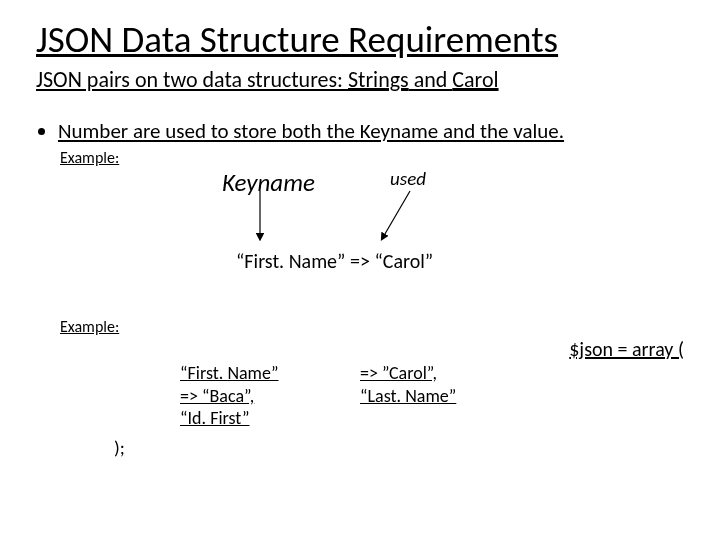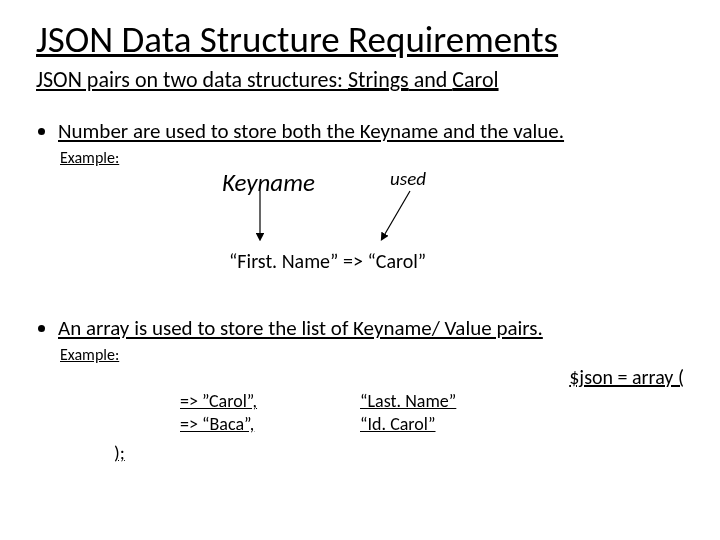--- a/index.html
+++ b/index.html
@@ -75,21 +75,21 @@
   svg.arrows {
     position: absolute;
     left: 0;
     top: 0;
     width: 500px;
     height: 120px;
     pointer-events: none;
   }
   .kv-line {
     position: absolute;
-    left: 169px;
+    left: 176px;
     top: 82px;
     font-size: 20px;
     white-space: nowrap;
   }
 
   .spacer { height: 28px; }
 
   
   .array-block {
     margin-left: 24px;
@@ -140,28 +140,26 @@
         </marker>
       </defs>
       <line x1="200" y1="24" x2="200" y2="72" stroke="#000" stroke-width="1.2" marker-end="url(#arrowhead)"></line>
       <line x1="350" y1="24" x2="322" y2="72" stroke="#000" stroke-width="1.2" marker-end="url(#arrowhead)"></line>
     </svg>
     <div class="kv-line">“First. Name” =&gt; “Carol”</div>
   </div>
 
   <div class="spacer"></div>
 
-  <ul class="body">
-    <li>An array is used to store the list of Keyname/ Value pairs.</li>
-  </ul>
   <div class="array-block">
     <div class="example-label" style="margin-left:0">Example:</div>
     <div class="array-indent">$json = array (</div>
     <div class="pairs">
+      <div>“First. Name”</div>
       <div>=&gt; ”Carol”,</div>
+      <div> =&gt; “Baca”,</div>
       <div>“Last. Name”</div>
-      <div> =&gt; “Baca”,</div>
-      <div>“Id. Carol”</div>
+      <div>“Id. First”</div>
     </div>
     <div class="close-paren">);</div>
   </div>
 
 </div>
 
 </body></html>

